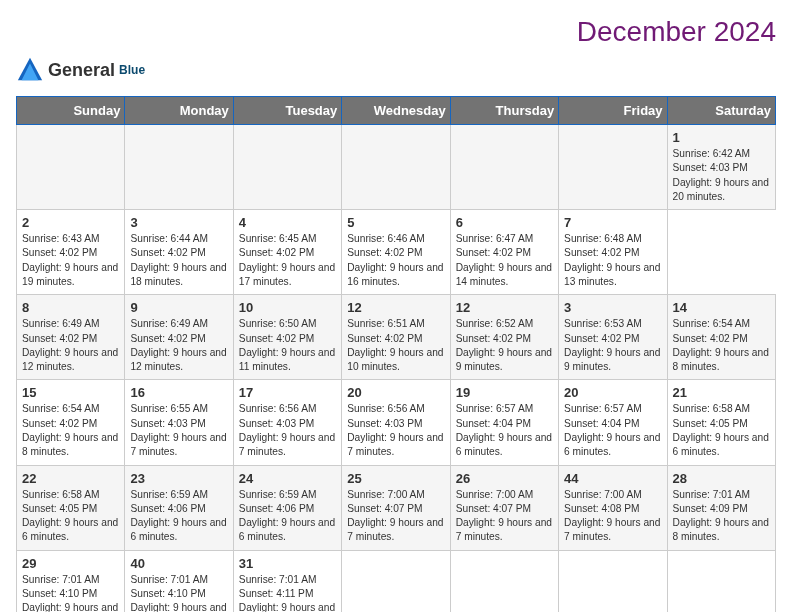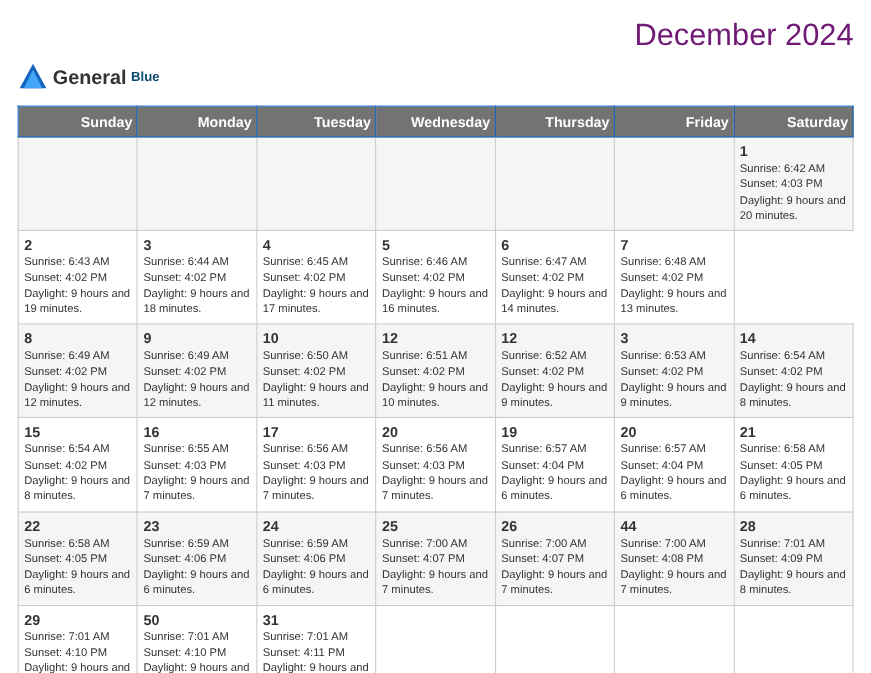--- a/index.html
+++ b/index.html
@@ -150,21 +150,21 @@
         <td><span class="day-number">22</span><span class="day-info">Sunrise: 6:58 AM<br>Sunset: 4:05 PM<br>Daylight: 9 hours and 6 minutes.</span></td>
         <td><span class="day-number">23</span><span class="day-info">Sunrise: 6:59 AM<br>Sunset: 4:06 PM<br>Daylight: 9 hours and 6 minutes.</span></td>
         <td><span class="day-number">24</span><span class="day-info">Sunrise: 6:59 AM<br>Sunset: 4:06 PM<br>Daylight: 9 hours and 6 minutes.</span></td>
         <td><span class="day-number">25</span><span class="day-info">Sunrise: 7:00 AM<br>Sunset: 4:07 PM<br>Daylight: 9 hours and 7 minutes.</span></td>
         <td><span class="day-number">26</span><span class="day-info">Sunrise: 7:00 AM<br>Sunset: 4:07 PM<br>Daylight: 9 hours and 7 minutes.</span></td>
         <td><span class="day-number">44</span><span class="day-info">Sunrise: 7:00 AM<br>Sunset: 4:08 PM<br>Daylight: 9 hours and 7 minutes.</span></td>
         <td><span class="day-number">28</span><span class="day-info">Sunrise: 7:01 AM<br>Sunset: 4:09 PM<br>Daylight: 9 hours and 8 minutes.</span></td>
       </tr>
       <tr>
         <td><span class="day-number">29</span><span class="day-info">Sunrise: 7:01 AM<br>Sunset: 4:10 PM<br>Daylight: 9 hours and 8 minutes.</span></td>
-        <td><span class="day-number">50</span><span class="day-info">Sunrise: 7:01 AM<br>Sunset: 4:10 PM<br>Daylight: 9 hours and 9 minutes.</span></td>
+        <td><span class="day-number">40</span><span class="day-info">Sunrise: 7:01 AM<br>Sunset: 4:10 PM<br>Daylight: 9 hours and 9 minutes.</span></td>
         <td><span class="day-number">31</span><span class="day-info">Sunrise: 7:01 AM<br>Sunset: 4:11 PM<br>Daylight: 9 hours and 9 minutes.</span></td>
         <td class="empty-cell"></td>
         <td class="empty-cell"></td>
         <td class="empty-cell"></td>
         <td class="empty-cell"></td>
       </tr>
     </tbody>
 </table>
 
 </body></html>

